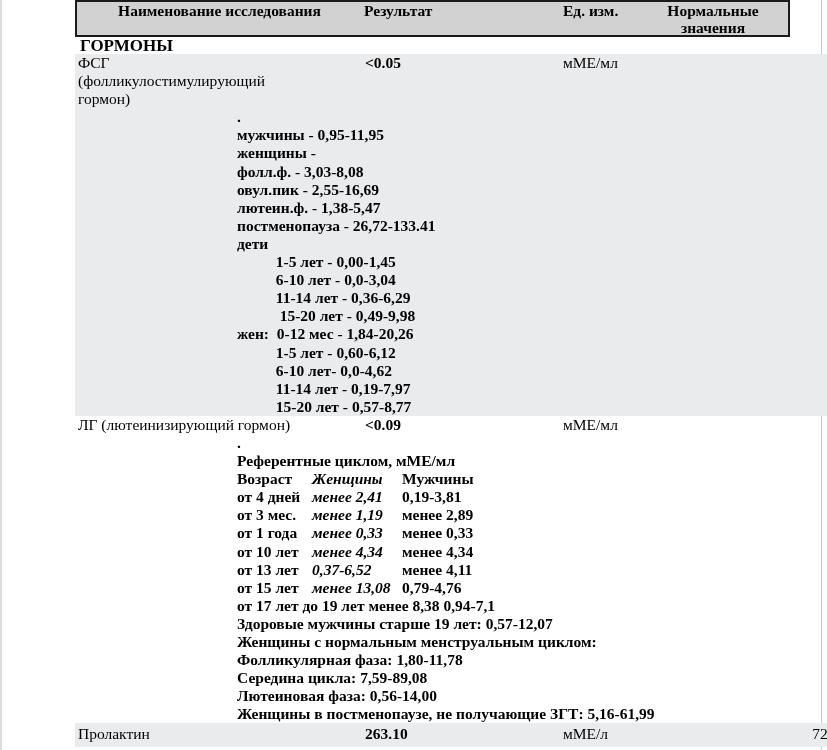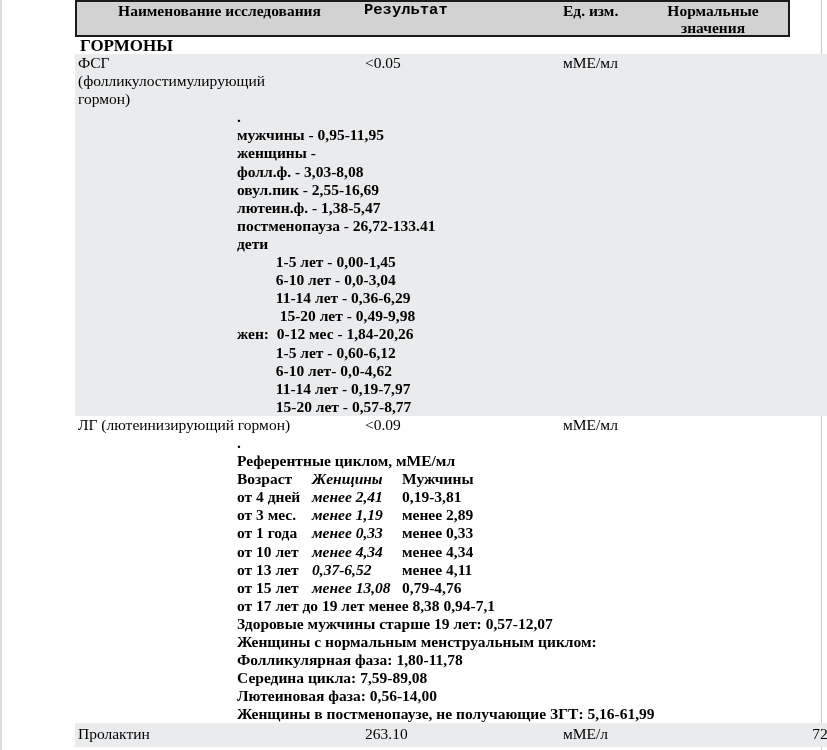--- a/index.html
+++ b/index.html
@@ -20,42 +20,42 @@
     grid-template-columns:285px 201px 75px 1fr;
     background:#d2d2d2;
     border:2px solid #1b1b1b;
     box-sizing:border-box;
     height:37px;
     line-height:17px;
     font-weight:bold;
     font-size:15.5px;
   }
   .th-name{text-align:center;}
-  .th-result{padding-left:2px;font-family:Liberation Mono, monospace;}
+  .th-result{padding-left:2px;}
   .th-unit{}
   .th-normal{text-align:center;}
   .section-title{
     font-size:17px;
     font-weight:bold;
     line-height:16px;
     padding:1px 0 0 5px;
     height:16px;
   }
   
   .row{width:820px;}
   .row .shadeable.shaded{background:#eaebed;}
   .main-line{
     display:grid;
     grid-template-columns:287px 201px 75px 1fr;
     font-size:15.5px;
     line-height:18.1px;
   }
   .main-line.padded{padding:2px 0 3px 0;}
   .cell-name span{display:inline-block;max-width:220px;padding-left:3px;}
-  .cell-result{font-weight:normal;padding-left:3px;}
+  .cell-result{font-weight:bold;padding-left:3px;}
   .cell-unit{}
   .cell-normal{text-align:right;}
   .ref-block{
     padding-left:162px;
     font-weight:bold;
     font-size:15.5px;
     line-height:18.1px;
   }
   .ref-line{white-space:pre;}
   .lg-row{display:flex;}

